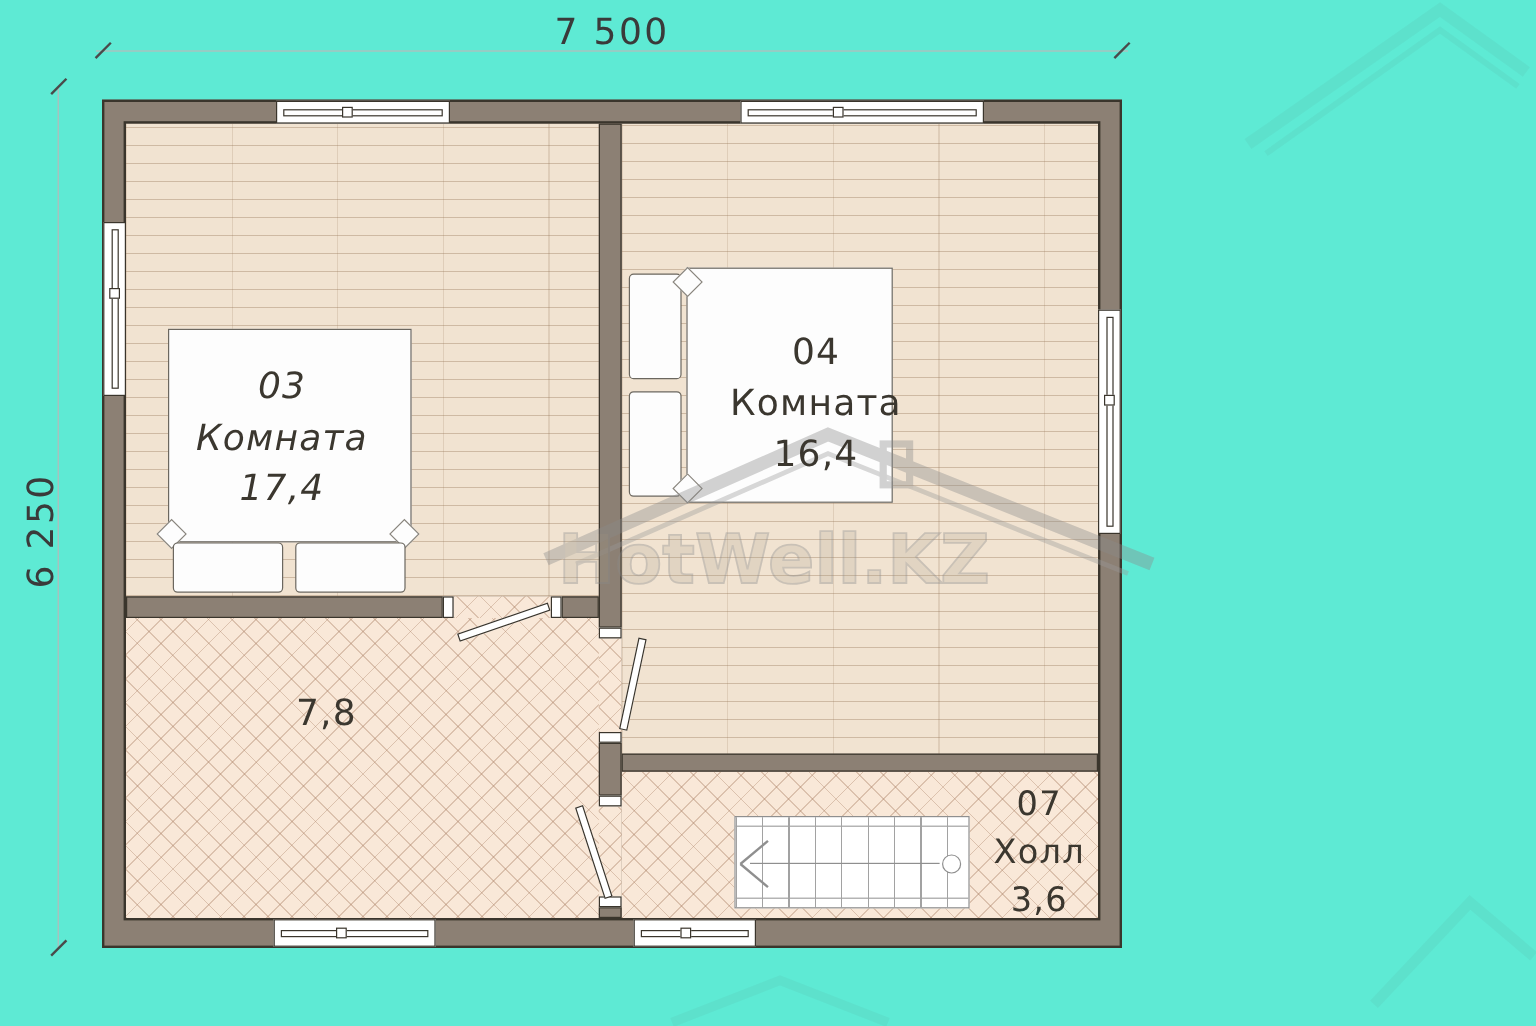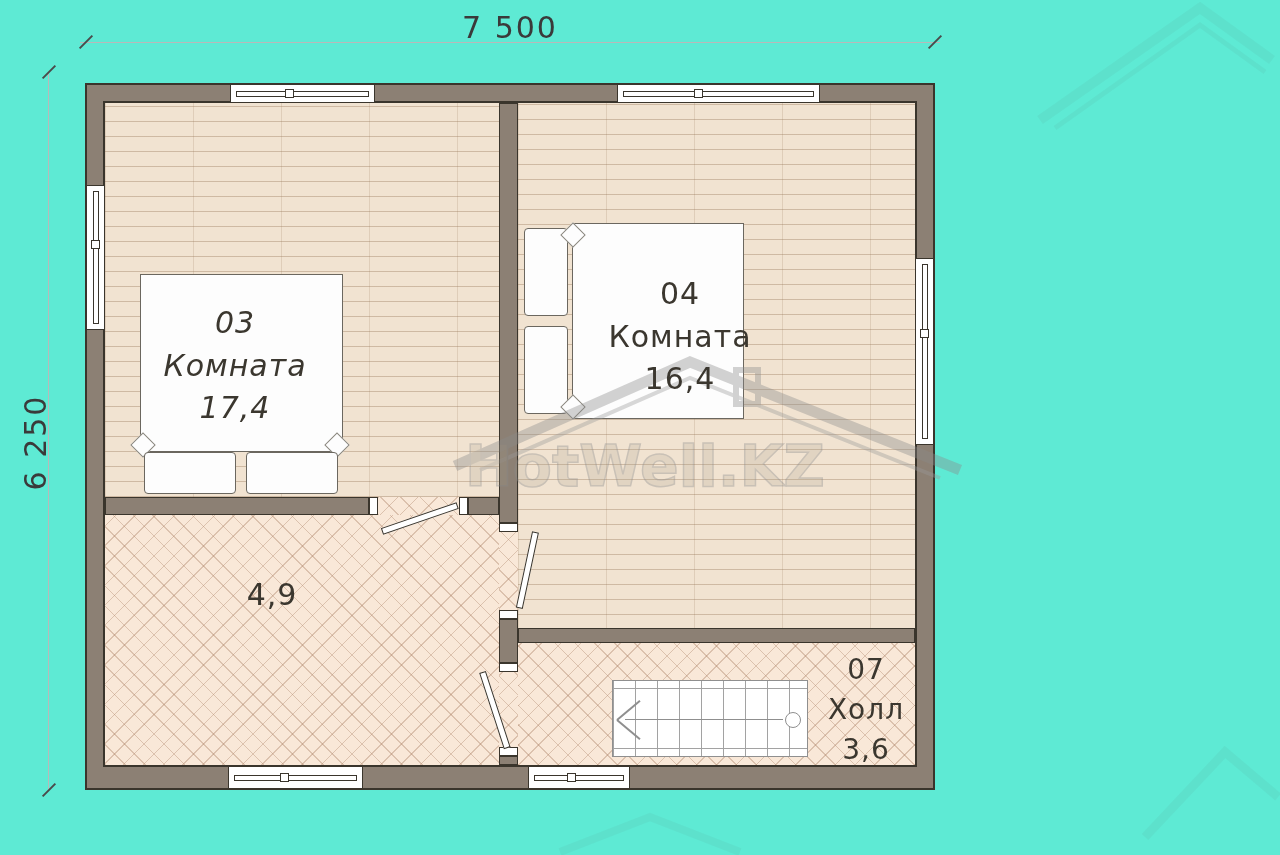--- a/index.html
+++ b/index.html
@@ -171,21 +171,21 @@
     <div>17,4</div>
   </div>
 
   <div class="abs room-label" style="left:580px;top:256px;width:200px;margin-top:17px;">
     <div>04</div>
     <div>Комната</div>
     <div>16,4</div>
   </div>
 
   <div class="abs room-label" style="left:152px;top:574px;width:240px;">
-    <div>4,9</div>
+    <div>7,8</div>
   </div>
 
   <div class="abs room-label small" style="left:800px;top:650px;width:132px;">
     <div>07</div>
     <div>Холл</div>
     <div>3,6</div>
   </div>
 
 </div>
 

